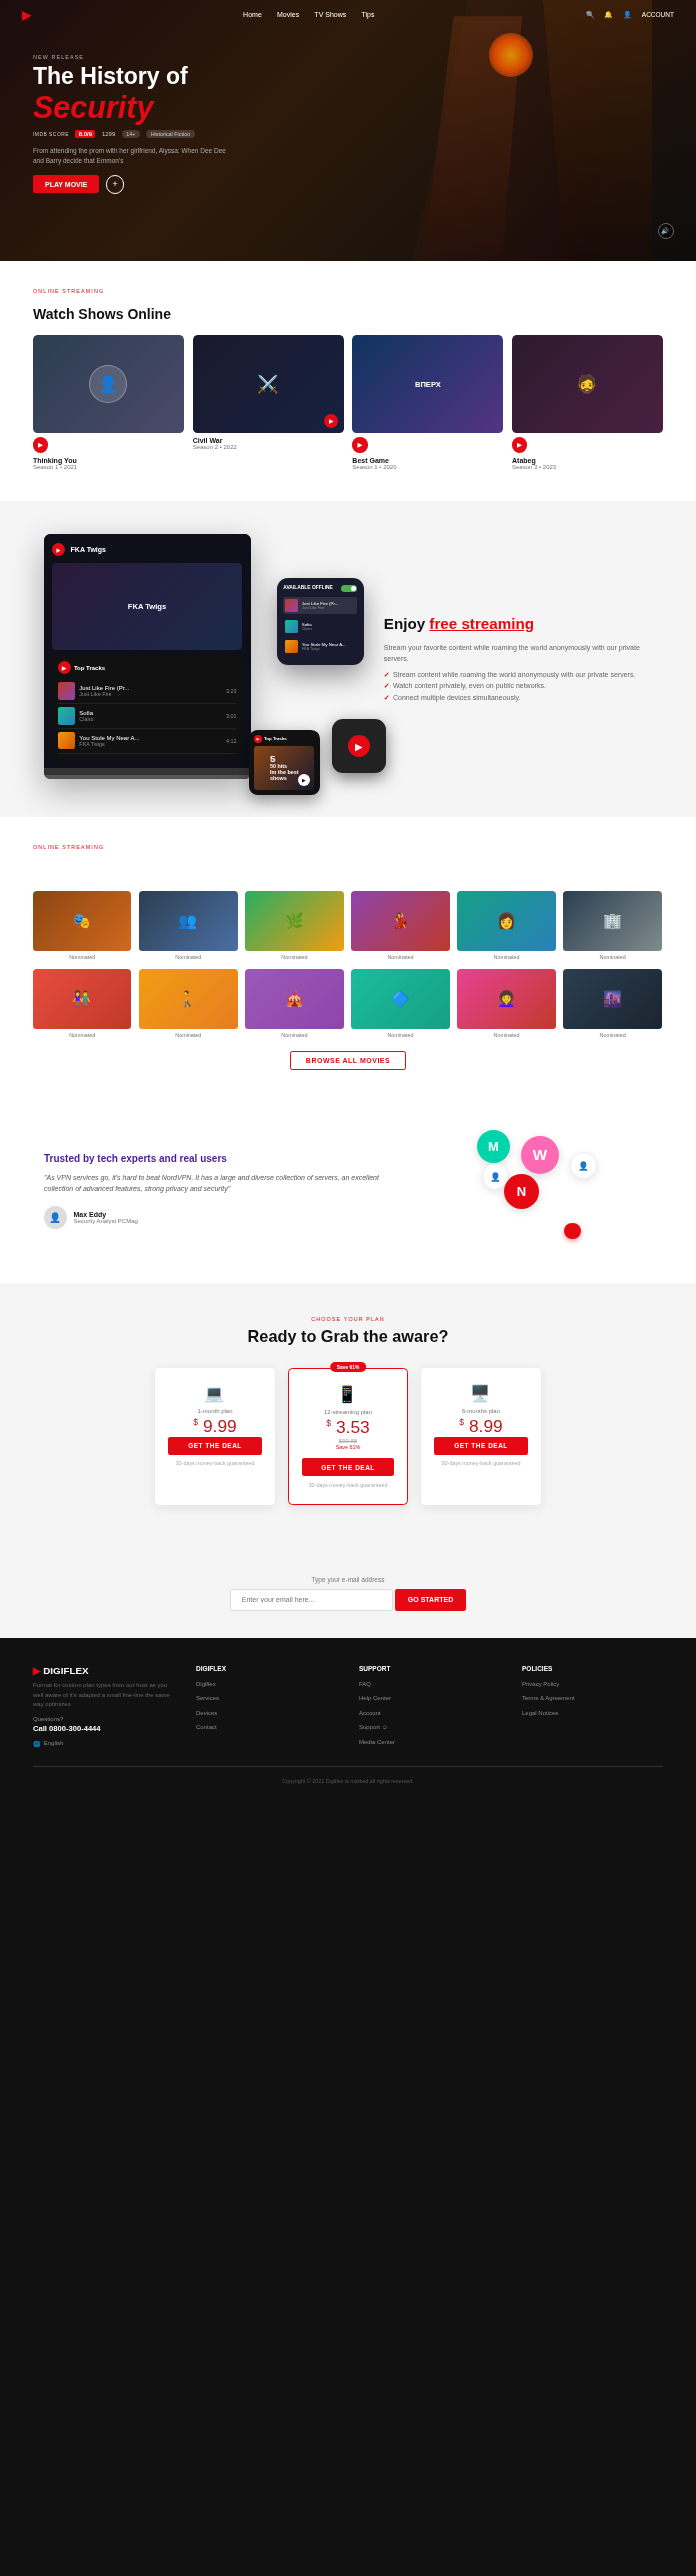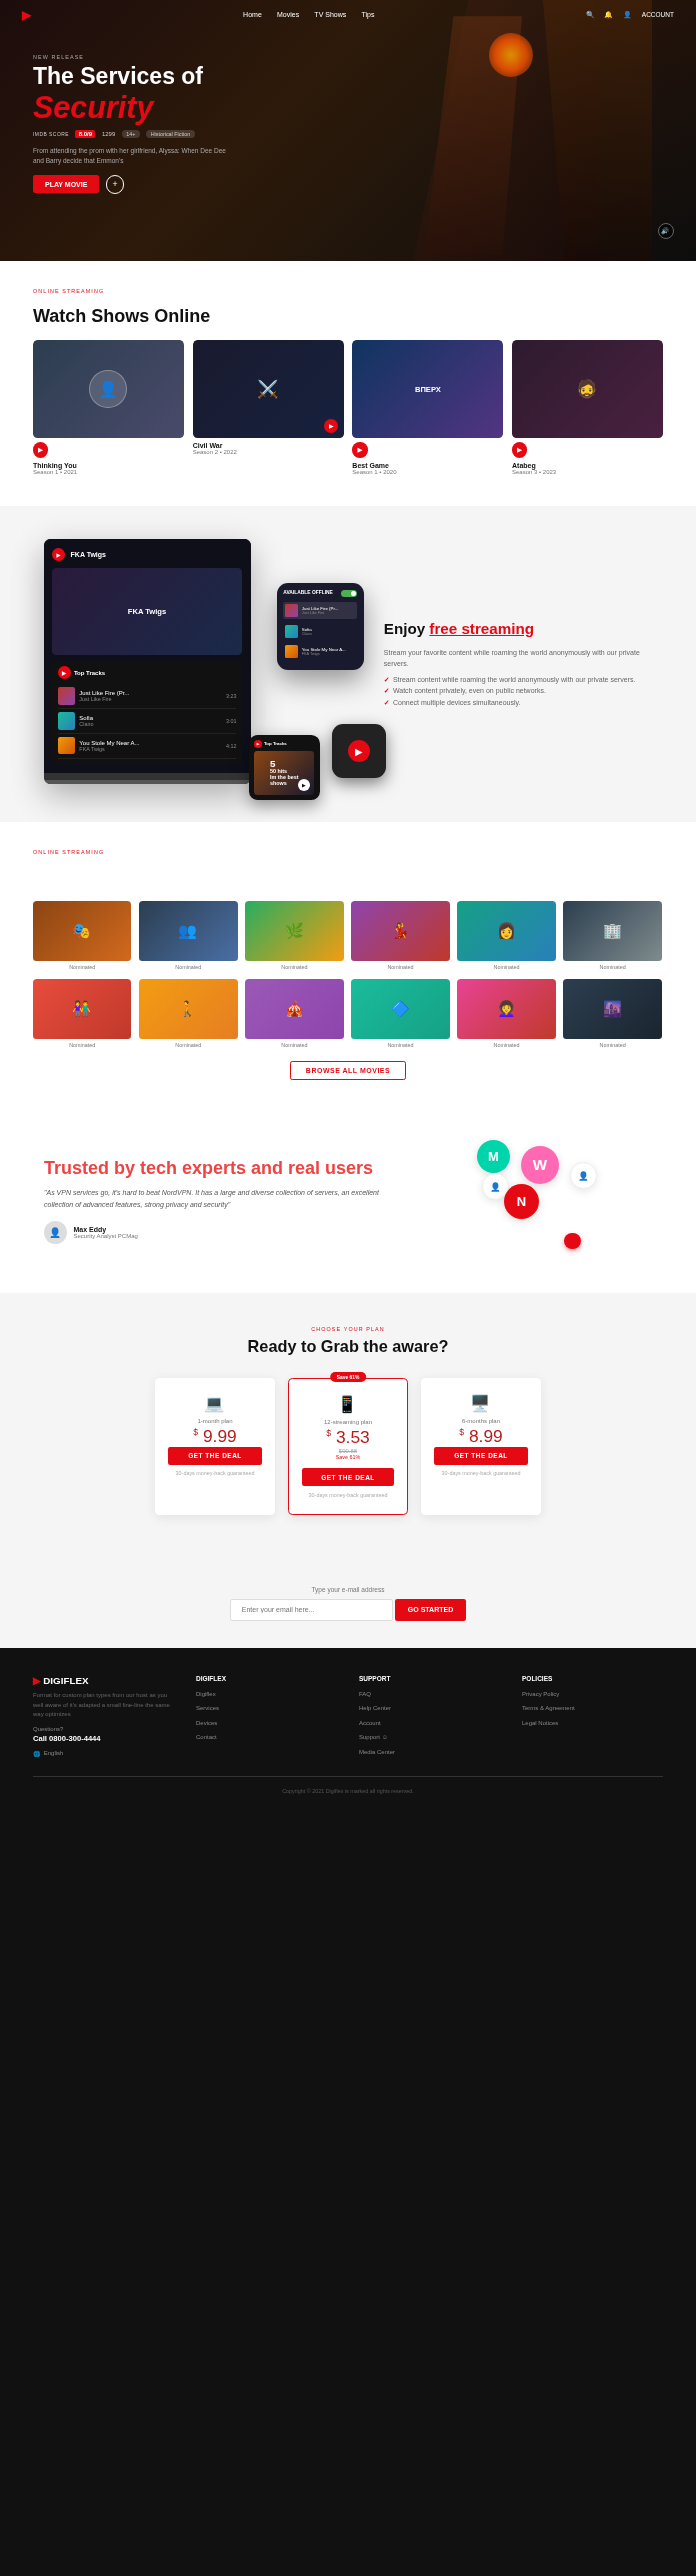--- a/index.html
+++ b/index.html
@@ -56,21 +56,21 @@
     .hero-volume { position: absolute; right: 22px; bottom: 22px; z-index: 3; }
     .hero-volume-btn {
       width: 16.3px; height: 16.3px; border-radius: 50%; border: 0.5px solid #666;
       background: rgba(0,0,0,0.5); color: #fff; font-size: 6.5px; cursor: pointer;
       display: flex; align-items: center; justify-content: center;
     }
 
     
     .section-shows { background: #fff; color: #111; padding: 27px 33px; }
     .section-label { font-size: 5.4px; color: #e50914; text-transform: uppercase; letter-spacing: 1.1px; margin-bottom: 3.3px; }
-    .section-title { font-size: 18px; font-weight: 700; margin-bottom: 13px; margin-top: 12px; }
+    .section-title { font-size: 14px; font-weight: 700; margin-bottom: 13px; margin-top: 12px; }
     .shows-grid { display: flex; gap: 8.7px; }
     .show-card { flex: 1; position: relative; border-radius: 4.4px; overflow: hidden; cursor: pointer; }
     .show-card-bg {
       width: 100%; height: 98px; border-radius: 4.4px;
     }
     .show-card-info { padding: 4.4px 0; }
     .show-card-title { font-size: 7px; font-weight: 700; color: #111; }
     .show-card-meta { font-size: 6px; color: #777; }
     .show-play-btn {
       position: absolute; bottom: 29px; left: 6.5px;
@@ -191,21 +191,21 @@
     .browse-btn-wrap { text-align: center; margin-top: 11px; }
     .browse-btn {
       background: transparent; border: 1.1px solid #e50914; color: #e50914;
       padding: 5.4px 15.2px; border-radius: 2.2px; font-size: 7px; font-weight: 700;
       cursor: pointer; letter-spacing: 0.5px;
     }
 
     
     .section-trusted { background: #fff; padding: 33px 44px; display: flex; align-items: center; gap: 33px; }
     .trusted-text { flex: 1.2; }
-    .trusted-text h2 { font-size: 18px; font-weight: 700; color: #ef4444; margin-bottom: 7px; line-height: 1.3; }
+    .trusted-text h2 { font-size: 10px; font-weight: 700; color: #4c1d95; margin-bottom: 7px; line-height: 1.3; }
     .trusted-quote { font-size: 7px; color: #555; line-height: 1.6; margin-bottom: 11px; font-style: italic; }
     .trusted-author { display: flex; align-items: center; gap: 6.5px; }
     .author-avatar { width: 23px; height: 23px; border-radius: 50%; background: #ddd; display: flex; align-items: center; justify-content: center; font-size: 9.8px; }
     .author-name { font-size: 7px; font-weight: 700; color: #111; }
     .author-title { font-size: 6px; color: #777; }
     .trusted-logos { flex: 0.8; display: flex; flex-direction: column; align-items: center; gap: 11px; }
     .logo-cluster { position: relative; width: 120px; height: 120px; }
     .logo-circle {
       width: 33px; height: 33px; border-radius: 50%; display: flex; align-items: center;
       justify-content: center; font-size: 13px; font-weight: 900; position: absolute;
@@ -309,21 +309,21 @@
       <div class="nav-right">
         <span class="nav-icon">🔍</span>
         <span class="nav-icon">🔔</span>
         <span class="nav-icon">👤</span>
         <span style="font-size:6.5px;">ACCOUNT</span>
       </div>
     </nav>
 
     <div class="hero-content">
       <div class="hero-badge">NEW RELEASE</div>
-      <div class="hero-title">The Services of</div>
+      <div class="hero-title">The History of</div>
       <div class="hero-title-sub">Security</div>
       <div class="hero-meta">
         <span style="font-size:4.9px;text-transform:uppercase;letter-spacing:0.5px;">IMDB SCORE</span>
         <span class="rating">8.0/9</span>
         <span>1299</span>
         <span class="genre">14+</span>
         <span class="genre">Historical Fiction</span>
       </div>
       <div class="hero-desc">From attending the prom with her girlfriend, Alyssa: When Dee Dee and Barry decide that Emmon's</div>
       <div class="hero-btns">

